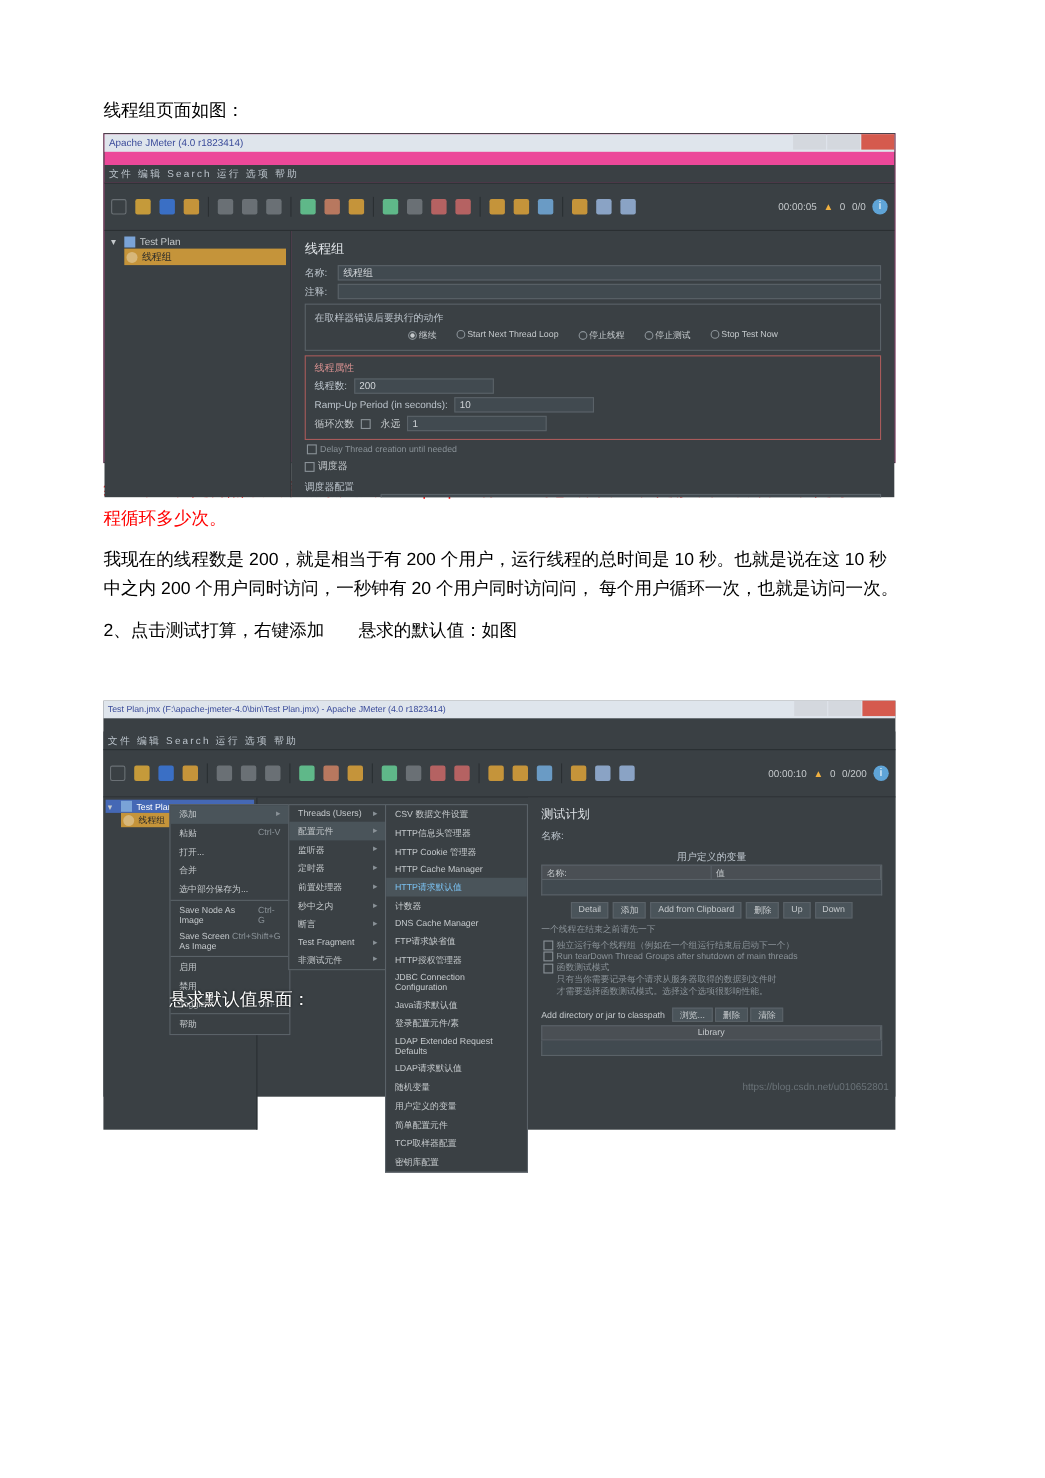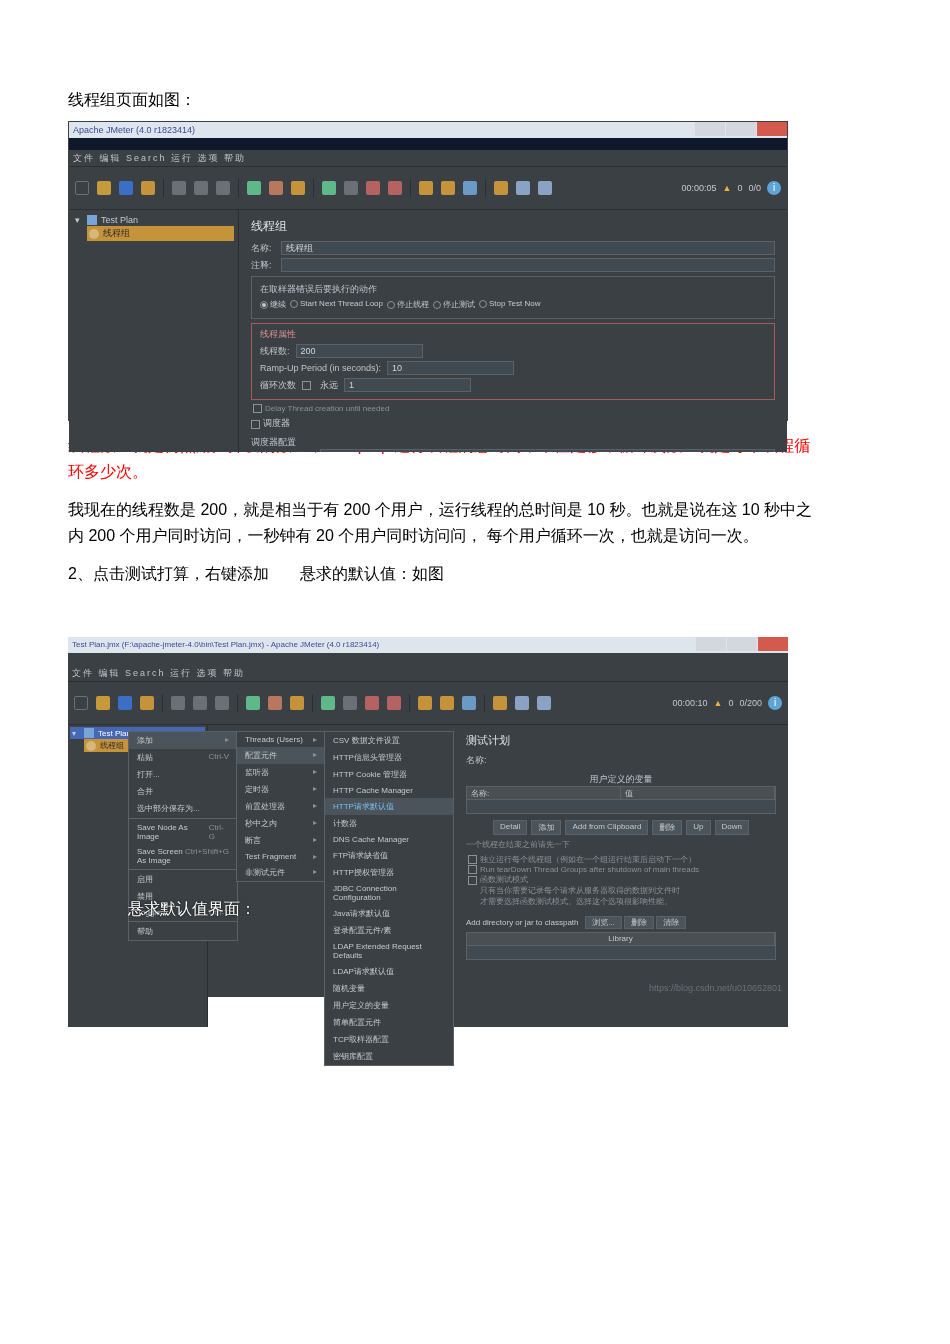--- a/index.html
+++ b/index.html
@@ -5,38 +5,38 @@
   * { box-sizing: border-box; margin: 0; padding: 0; }
   body {
     background: #ffffff;
     width: 950px;
     height: 1344px;
     font-family: "SimSun", "Microsoft YaHei", sans-serif;
     font-size: 14px;
     color: #000;
   }
   .page {
-    padding: 90px 130px 0 68px;
+    padding: 90px 130px 0 94px;
   }
   .text-caption {
     font-size: 16px;
     margin-bottom: 10px;
   }
   .text-paragraph {
     font-size: 16px;
     line-height: 26px;
     margin: 12px 0;
   }
   .highlight { color: #ff0000; }
 
   
   .screenshot1 {
     width: 720px;
     height: 300px;
-    background: #0f172a;
+    background: #ec4899;
     border: 1px solid #3a4044;
     position: relative;
     font-family: Arial, sans-serif;
     font-size: 9px;
     color: #c5c9cc;
   }
   .ss1-titlebar {
     height: 16px;
     background: #dfe5ec;
     color: #3a4b9a;
@@ -150,21 +150,21 @@
     flex: 1;
   }
   .field-input.short { flex: 0 0 28px; }
   .fieldset {
     border: 1px solid #5a6268;
     padding: 6px 8px 4px;
     margin: 4px 0;
     font-size: 9px;
   }
   .fieldset-title { font-size: 9px; color: #bcc4cc; margin-bottom: 3px; }
-  .radio-row { display: flex; gap: 4px; font-size: 8px; justify-content: flex-start; flex-wrap: wrap; margin: 2px 0 4px; }
+  .radio-row { display: flex; gap: 18px; font-size: 8px; justify-content: center; flex-wrap: wrap; margin: 2px 0 4px; }
   .radio { width: 8px; height: 8px; border: 1px solid #8a9298; border-radius: 50%; display: inline-block; vertical-align: middle; margin-right: 2px; }
   .radio.checked::after { content:""; display:block; width:4px; height:4px; background:#c5c9cc; border-radius:50%; margin:1px; }
   .threadparams {
     border: 1px solid #a85a5a;
     padding: 4px 8px;
     margin: 4px 0;
   }
   .tp-title { color: #d89090; font-size: 9px; margin-bottom: 3px; }
   .loop-infinite { display:flex; align-items:center; gap:6px; margin-bottom:3px; }
   .chk { width: 9px; height: 9px; border: 1px solid #8a9298; display: inline-block; vertical-align: middle; margin-right: 3px; }

